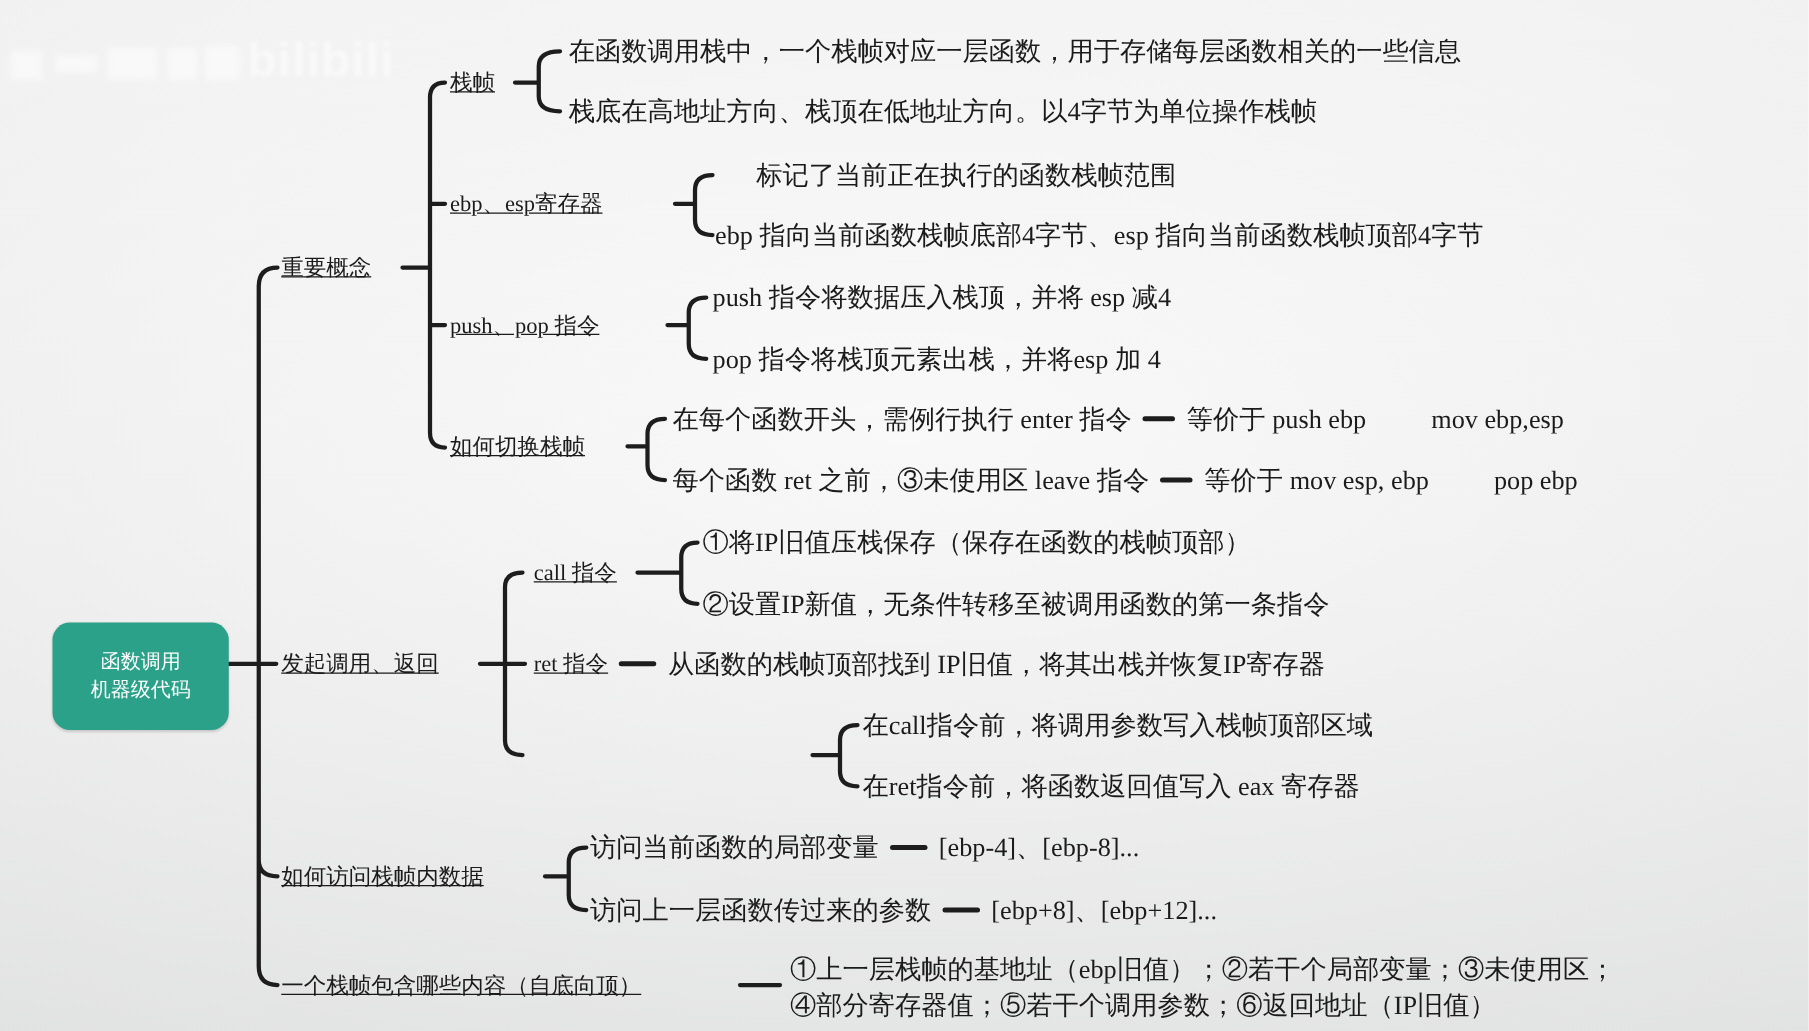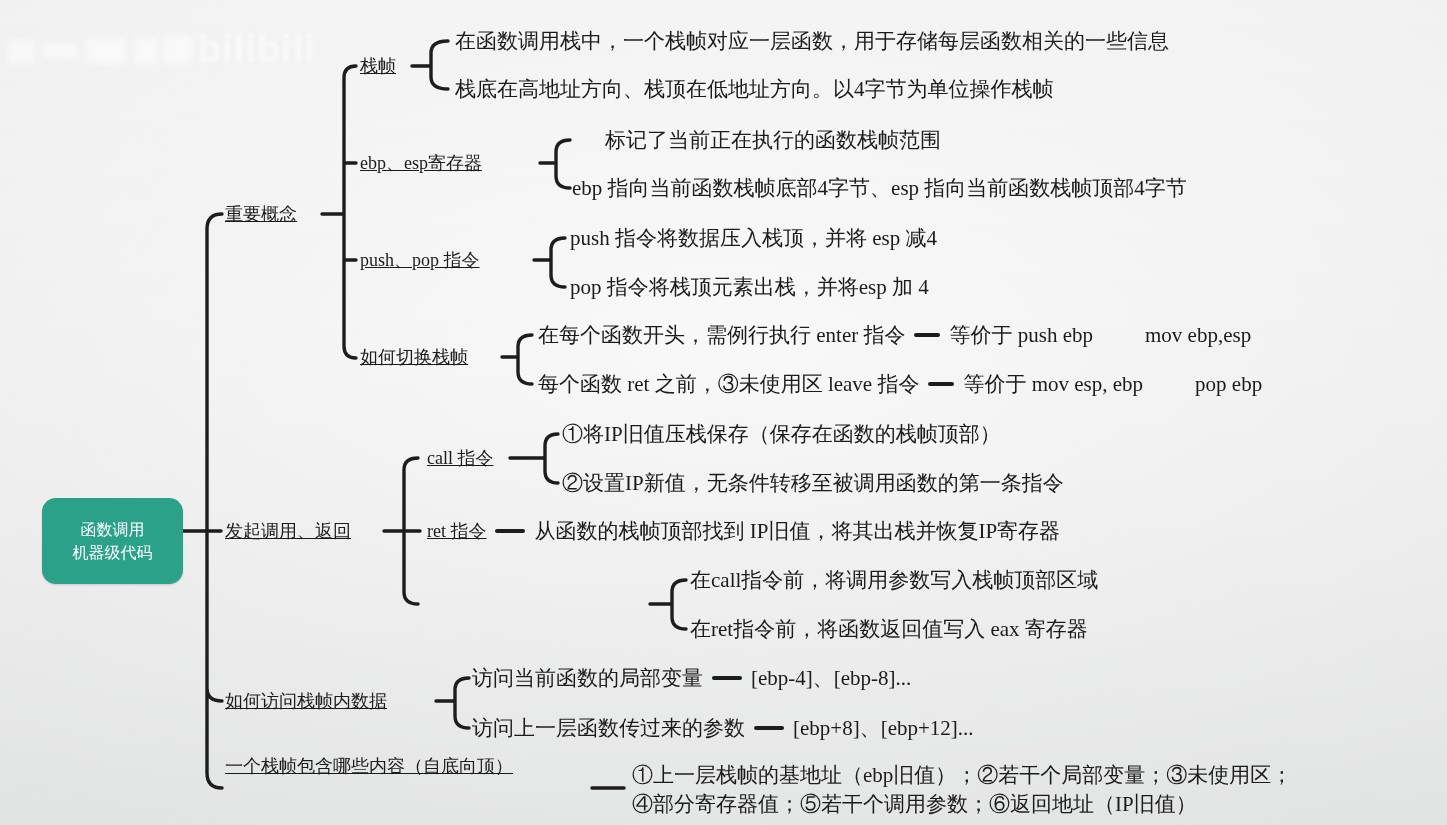--- a/index.html
+++ b/index.html
@@ -129,19 +129,19 @@
     <span>访问当前函数的局部变量</span>
     <span class="hdash"></span>
     <span>[ebp-4]、[ebp-8]...</span>
   </div>
   <div class="n row" style="left:472px;top:728px;">
     <span>访问上一层函数传过来的参数</span>
     <span class="hdash"></span>
     <span>[ebp+8]、[ebp+12]...</span>
   </div>
 
-  <div class="n lbl" style="left:225px;top:766px;text-align:right;">一个栈帧包含哪些内容（自底向顶）</div>
+  <div class="n lbl" style="left:225px;top:788px;text-align:right;">一个栈帧包含哪些内容（自底向顶）</div>
   <div class="leafblock" style="position:absolute;left:632px;top:790px;z-index:2;">
     <div>①上一层栈帧的基地址（ebp旧值）；②若干个局部变量；③未使用区；</div>
     <div>④部分寄存器值；⑤若干个调用参数；⑥返回地址（IP旧值）</div>
   </div>
 
 </div>
 
 </body></html>

